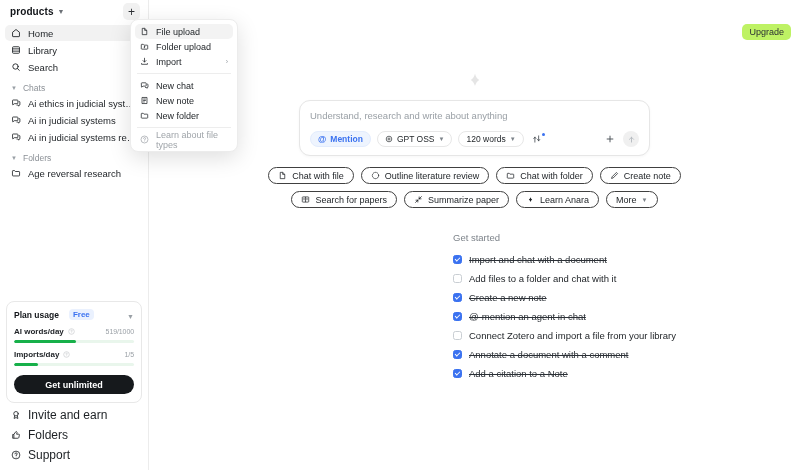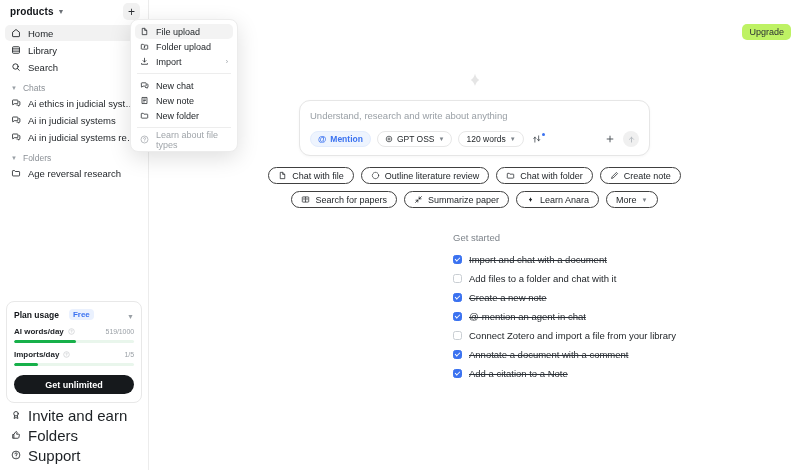--- a/index.html
+++ b/index.html
@@ -72,21 +72,21 @@
   .bar { height: 3px; border-radius: 3px; background: #e9f6ec; margin-top: 4px; overflow: hidden; }
   .bar > i { display: block; height: 100%; background: #17b04a; border-radius: 3px; }
   .cta {
     margin-top: 9px; height: 19px; border-radius: 20px;
     background: #16191c; color: #fff; font-size: 9px; font-weight: 600;
     display: flex; align-items: center; justify-content: center; cursor: pointer;
   }
   .foot-item {
     display: flex; align-items: center; gap: 7px;
     height: 16px; padding: 0 5px; margin-top: 4px;
-    font-size: 15px; color: #1c2024; cursor: pointer;
+    font-size: 12px; color: #1c2024; cursor: pointer;
   }
 
   
   .menu {
     position: absolute; left: 130px; top: 19px; width: 108px;
     background: #fff; border: 1px solid #ececec; border-radius: 8px;
     box-shadow: 0 6px 22px rgba(0,0,0,.13);
     padding: 4px; z-index: 40;
   }
   .menu-item {

